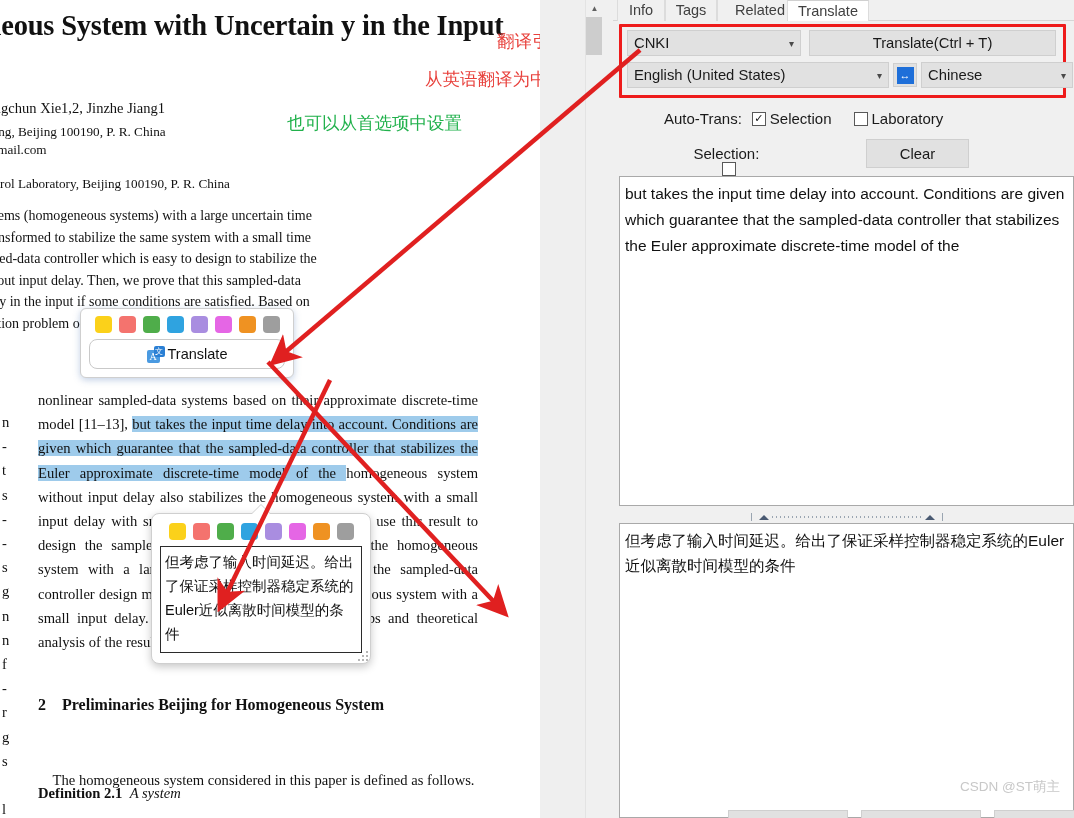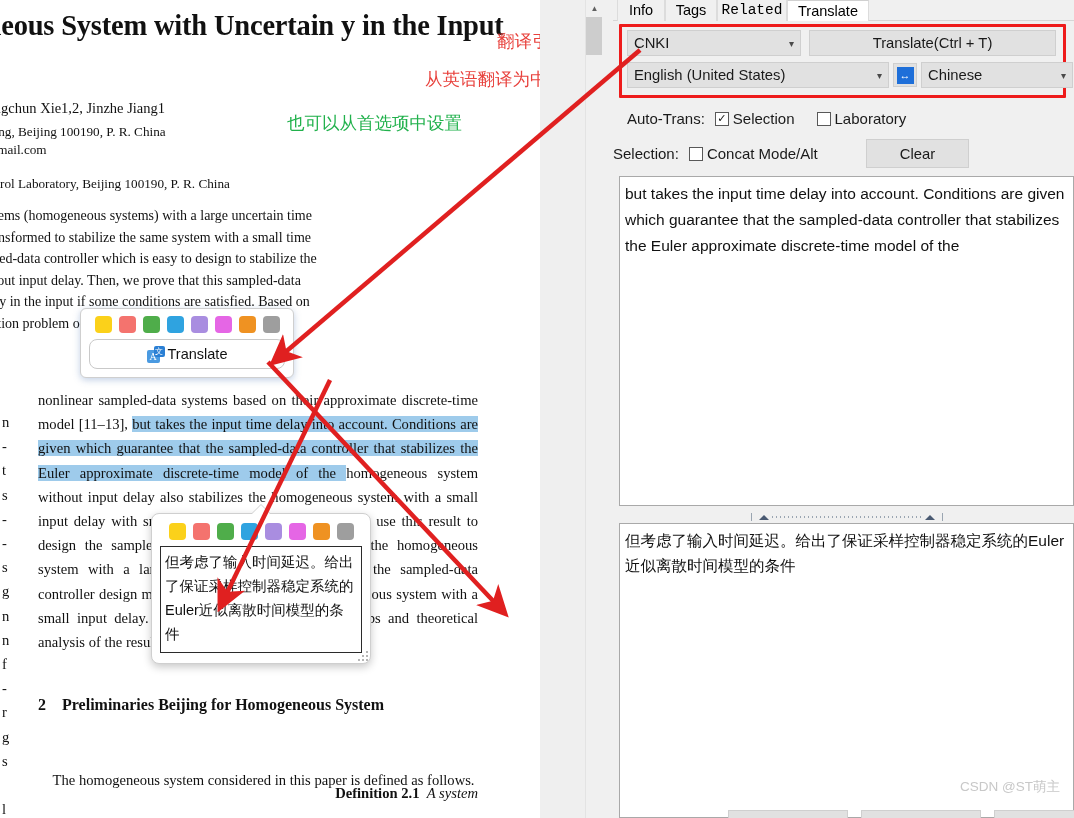--- a/index.html
+++ b/index.html
@@ -51,21 +51,21 @@
     font-family: "Liberation Serif", serif; font-weight: bold; font-size: 16px; color: #111;
   }
   .doc-sec .num { margin-right: 16px; }
   .doc-p2 {
     position: absolute; left: 38px; top: 728px; width: 440px;
     font-family: "Liberation Serif", serif; font-size: 14.6px; line-height: 24.2px;
     color: #111; text-align: justify; margin-top: 40px;
   }
   .doc-def {
     position: absolute; left: 38px; top: 785px; width: 440px;
-    font-family: "Liberation Serif", serif; font-size: 14.6px; color: #111; text-align: right;
+    font-family: "Liberation Serif", serif; font-size: 14.6px; color: #111;
   }
   .doc-def b { font-weight: bold; }
   .doc-def i { font-style: italic; }
 
   
   .doc-leftcol {
     position: absolute; left: 2px; top: 410px; width: 16px;
     font-family: "Liberation Serif", serif; font-size: 14.6px; line-height: 24.2px;
     color: #111; overflow: hidden; white-space: pre;
   }
@@ -143,21 +143,21 @@
 
   
   #side-panel {
     position: absolute; left: 613px; top: 0; width: 461px; height: 818px;
     background: #f0f0f0; font-family: "Liberation Sans", sans-serif;
   }
   .tabbar { position: absolute; left: 0; top: 0; width: 461px; height: 21px; background: #f0f0f0; }
   .tabbar .strip { position:absolute; left:0; bottom:0; width:461px; height:1px; background:#d6d6d6; }
   .tab {
     position: absolute; top: 0; height: 21px; line-height: 21px;
-    font-size: 14.5px; color: #000000; text-align: center; background: #f0f0f0;
+    font-size: 14.5px; color: #404040; text-align: center; background: #f0f0f0;
     border-left: 1px solid #dcdcdc; border-right: 1px solid #dcdcdc;
   }
   .tab.active { background: #ffffff; border-top: 1px solid #d0d0d0; }
 
   .panel-body { position: absolute; left: 0; top: 21px; width: 461px; height: 797px; background: #f0f0f0; }
 
   .redbox {
     position: absolute; left: 6px; top: 3px; width: 447px; height: 74px;
     border: 3px solid #ee1b1b; border-radius: 1px; pointer-events: none;
   }
@@ -173,21 +173,21 @@
   }
   .swap-btn {
     background: #e1e1e1; border: 1px solid #cfcfcf; width: 24px; height: 24px;
     display:flex; align-items:center; justify-content:center;
   }
   .swap-inner {
     width: 17px; height: 17px; background: #1e6fd9; color:#fff;
     display:flex; align-items:center; justify-content:center; font-size: 11px; line-height: 1;
   }
 
-  .cbrow { position: absolute; display: flex; align-items: center; font-size: 15px; color: #1a1a1a; }
+  .cbrow { position: absolute; display: flex; align-items: center; font-size: 15px; color: #1a1a1a; margin-left: 37px; }
   .cb {
     width: 14px; height: 14px; border: 1px solid #585858; background: #fff;
     display:inline-flex; align-items:center; justify-content:center;
     font-size: 11px; color:#111; margin-right: 4px; line-height: 1;
   }
 
   .txtarea {
     position: absolute; background: #ffffff; border: 1px solid #a9a9a9;
     font-size: 15.5px; line-height: 26px; color: #111; padding: 4px 5px;
     overflow: hidden;
@@ -334,21 +334,21 @@
   <div id="side-panel">
 
     <div class="tabbar">
       <div class="strip"></div>
       <div class="tab" style="left:4px; width:48px;">
         <span>Info</span>
       </div>
       <div class="tab" style="left:52px; width:52px;">
         <span>Tags</span>
       </div>
-      <div class="tab" style="left:104px; width:70px;font-family:Liberation Mono, monospace;">
+      <div class="tab" style="left:104px; width:86px;">
         <span>Related</span>
       </div>
       <div class="tab active" style="left:174px; width:82px; z-index:3;">
         <span>Translate</span>
       </div>
     </div>
 
     <div class="panel-body">
 
       <div class="redbox"></div>
@@ -381,21 +381,21 @@
         <span class="cb">
             <span>✓</span>
           </span>
         <span style="margin-right:22px;">Selection</span>
         <span class="cb">
             <span></span>
           </span>
         <span>Laboratory</span>
       </div>
 
-      <div class="cbrow" style="left:0; top:124px;">
+      <div class="cbrow" style="left:26px; top:124px;flex-direction:column;">
         <span style="margin-right:10px;">Selection:</span>
         <span class="cb">
             <span></span>
           </span>
         <span>Concat Mode/Alt</span>
       </div>
 
       <div class="btn" style="position:absolute; left:253px; top:118px; width:103px; height:29px;">
         <span>Clear</span>
       </div>

